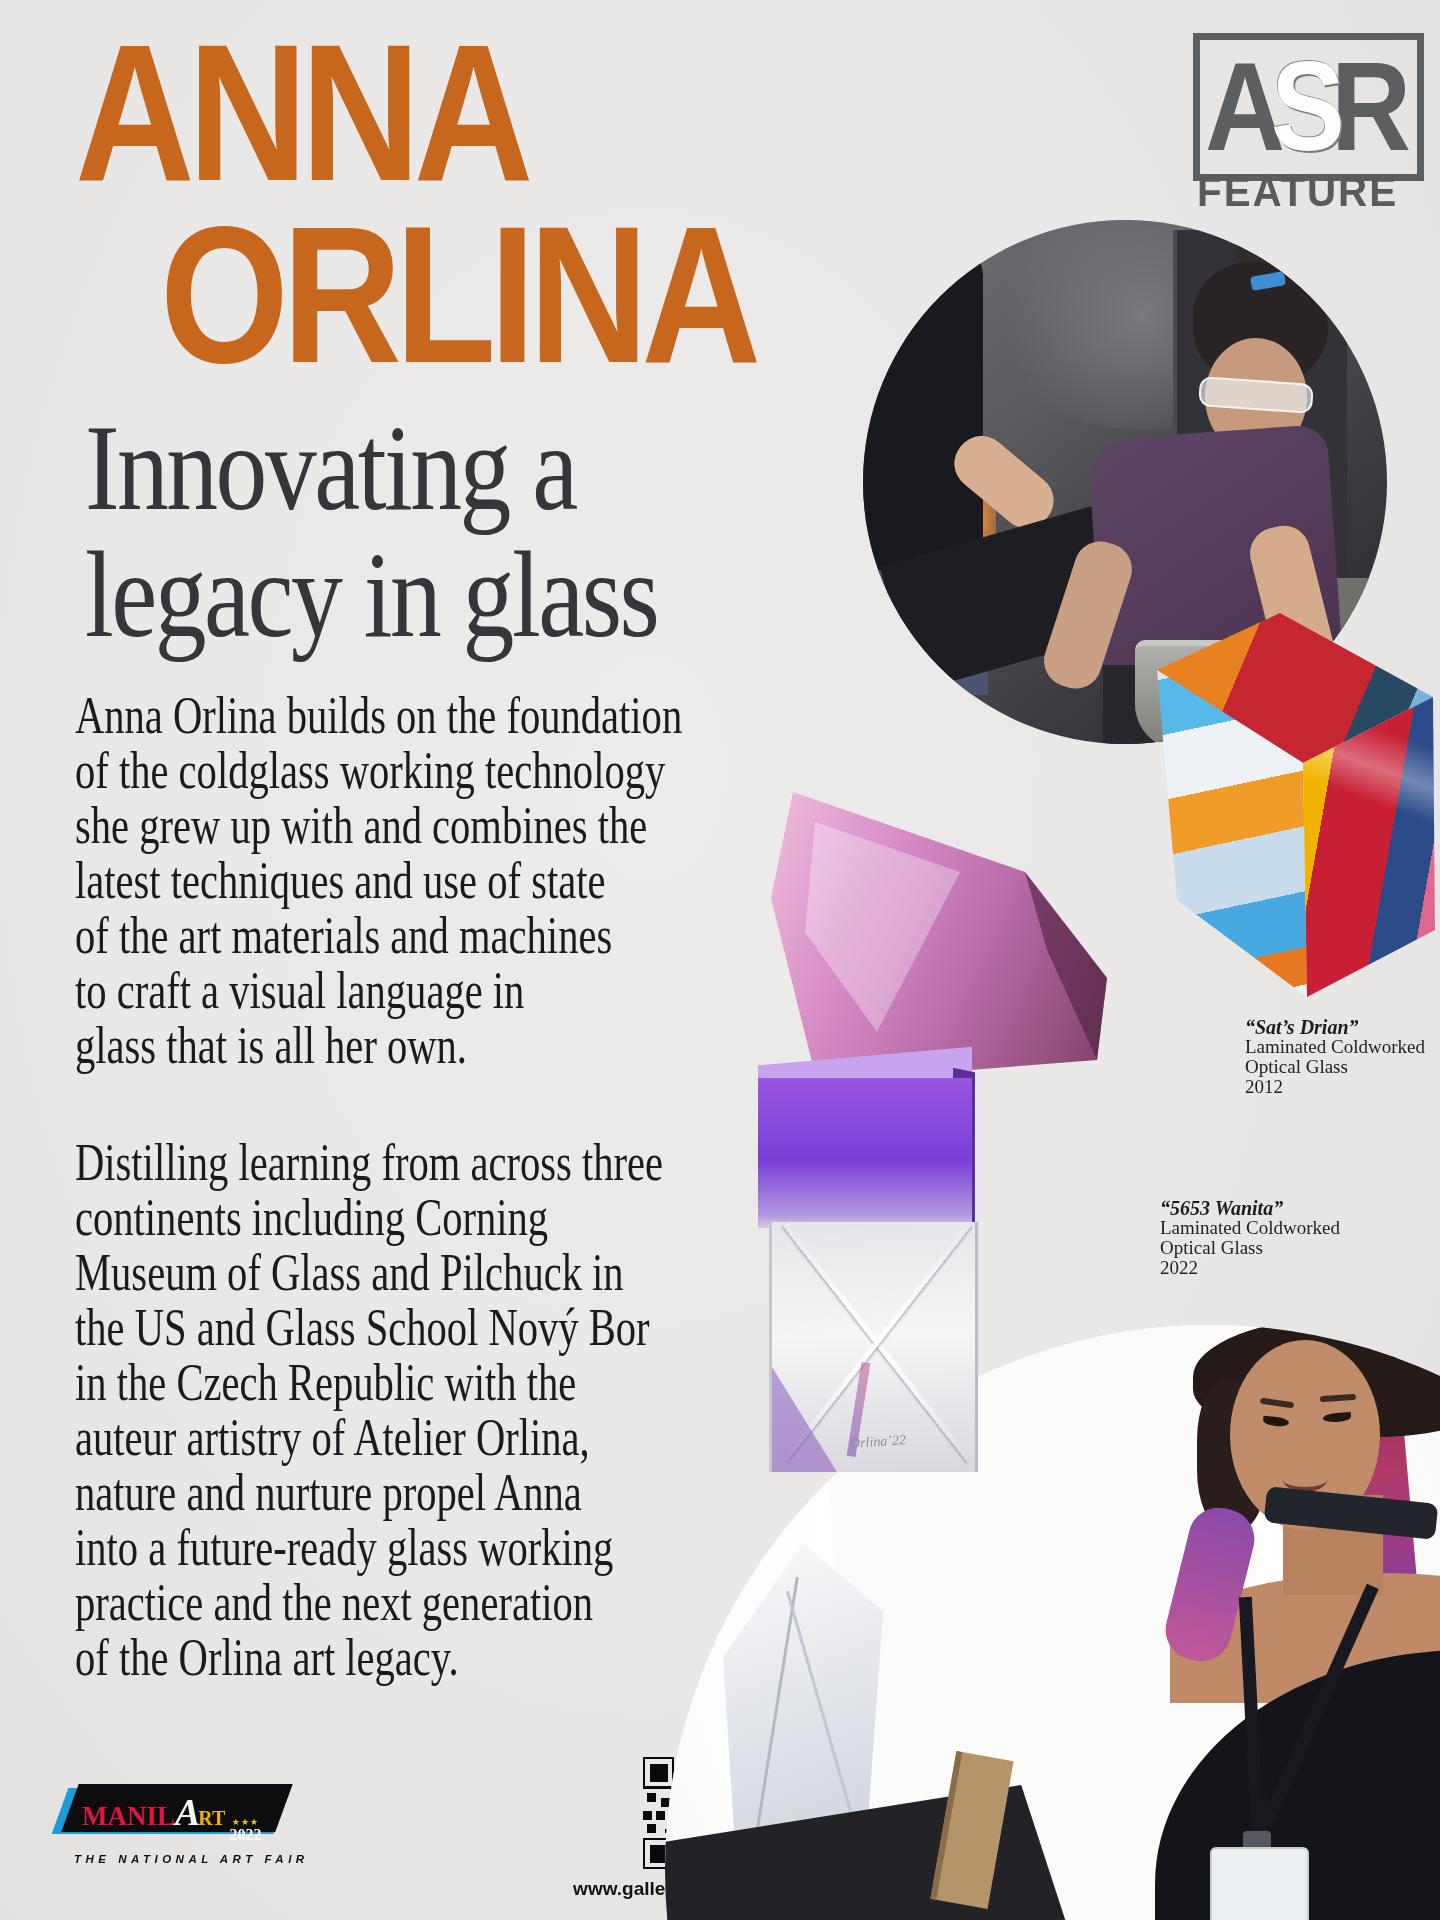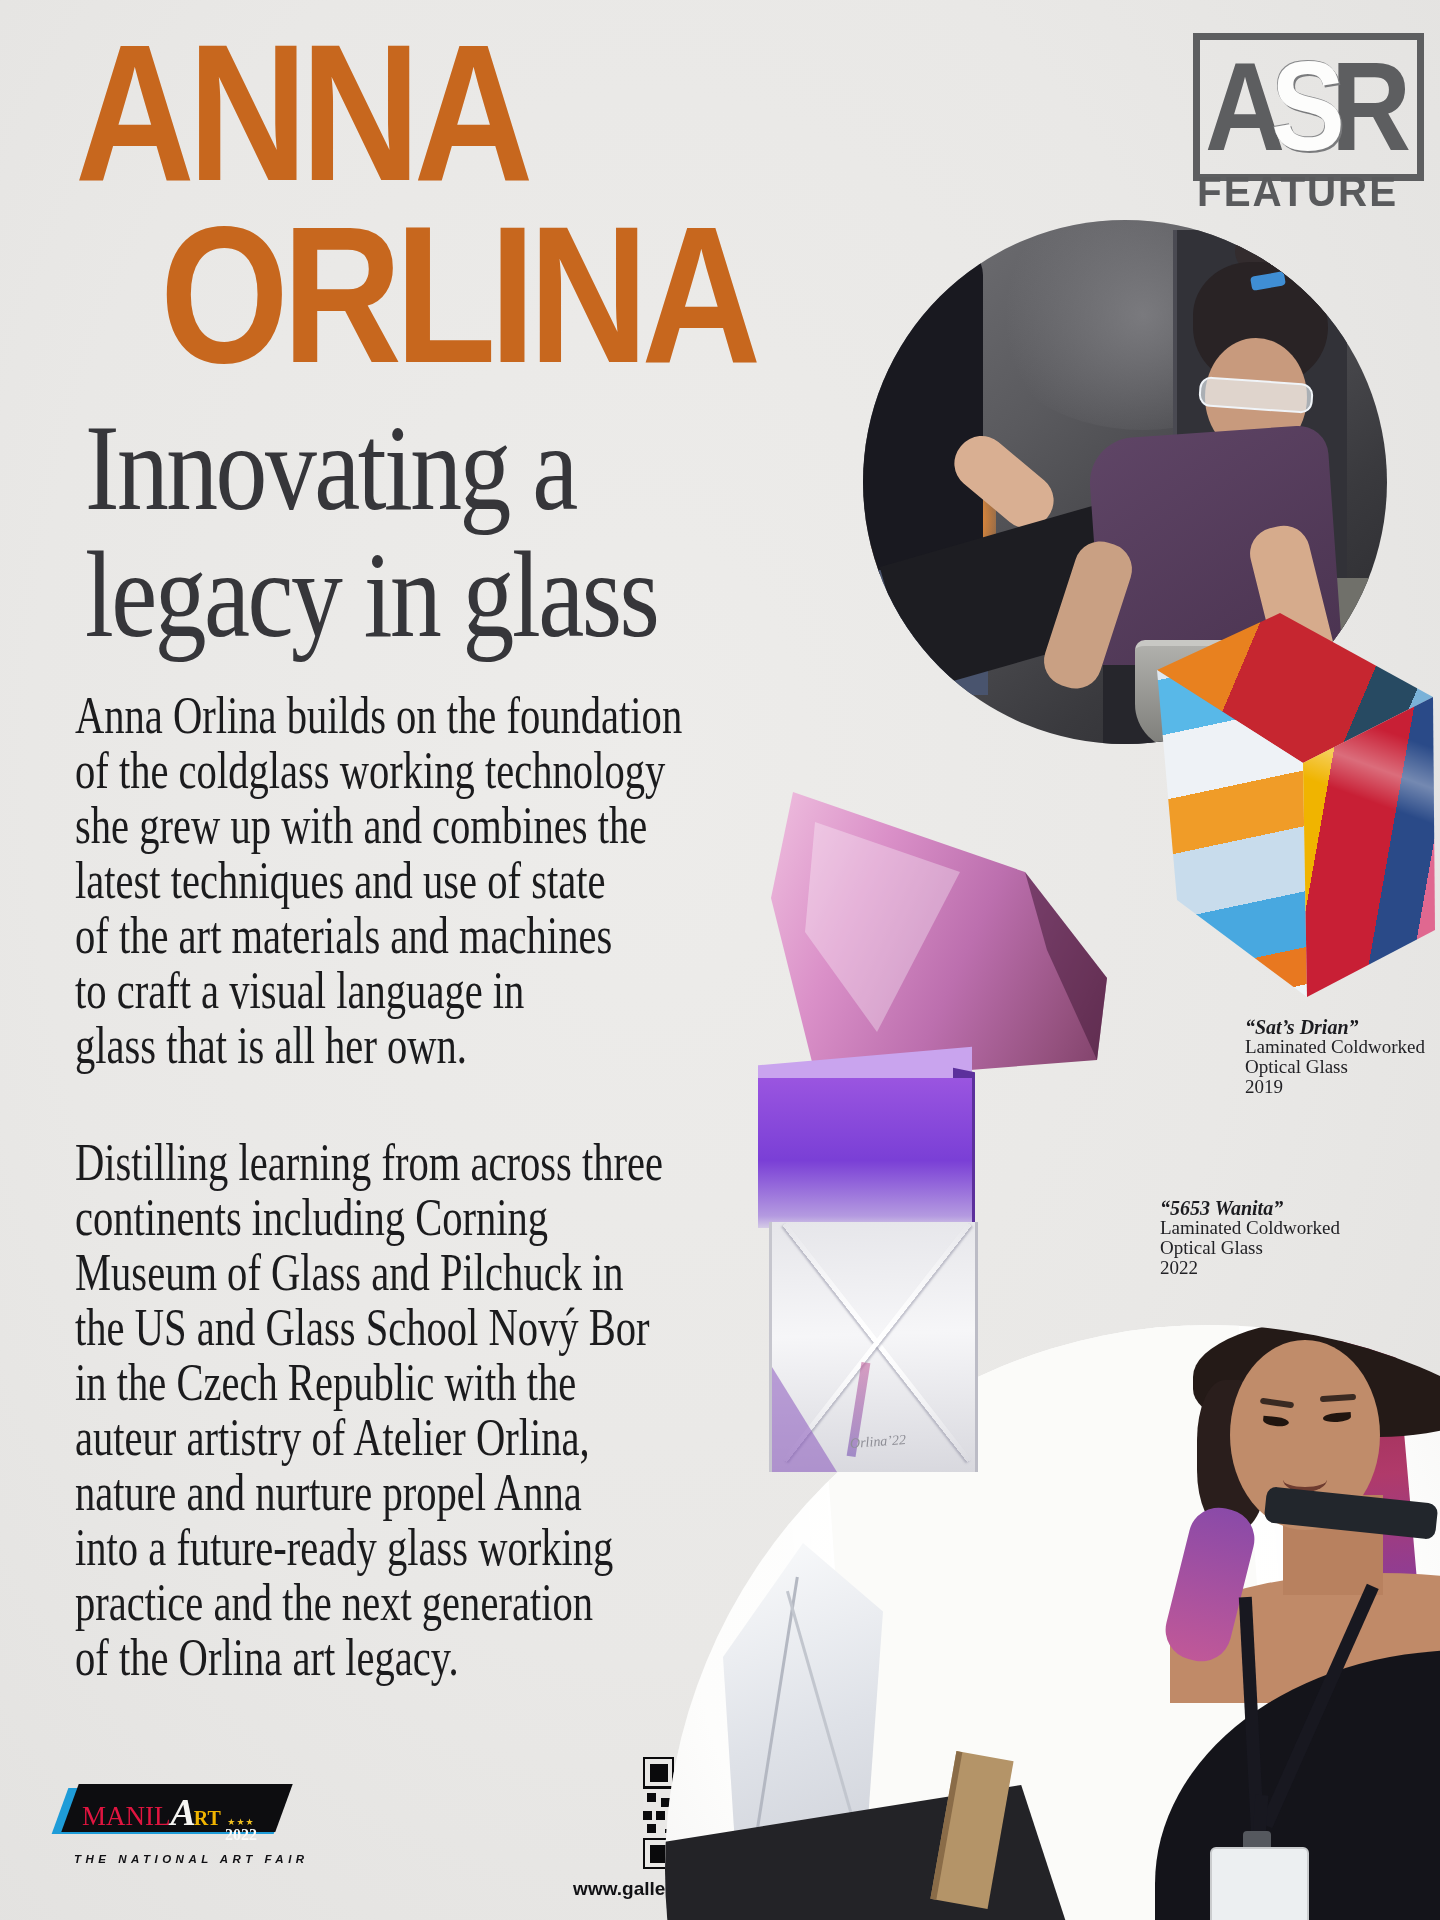--- a/index.html
+++ b/index.html
@@ -151,21 +151,21 @@
   .ar .strapB{left:648px;top:250px;width:13px;height:262px;background:#181820;transform:rotate(24deg);}
   .ar .strapC{left:588px;top:470px;width:13px;height:70px;background:#181820;transform:rotate(4deg);}
   .ar .badge{left:545px;top:522px;width:95px;height:155px;background:#eceff1;border:2px solid #caccce;border-radius:6px;}
   .ar .badgeclip{left:578px;top:506px;width:28px;height:22px;background:#55585e;border-radius:4px;}
 
   
   .manilart{left:60px;top:1780px;width:245px;height:75px;}
   .ma-blue{left:0px;top:8px;width:222px;height:46px;background:#1e9cd8;transform:skewX(-20deg);}
   .ma-black{left:10px;top:4px;width:214px;height:48px;background:#0d0d10;transform:skewX(-20deg);}
   .ma-text{left:22px;top:10px;width:200px;display:flex;align-items:baseline;font-family:"Liberation Serif",serif;}
-  .ma-p1{color:#e01540;font-weight:normal;font-size:27px;letter-spacing:0px;}
+  .ma-p1{color:#e01540;font-weight:bold;font-size:27px;letter-spacing:0px;}
   .ma-p2{color:#f5f5f2;font-weight:bold;font-size:38px;font-style:italic;margin:0 -2px 0 0;}
   .ma-p3{color:#f0b400;font-weight:bold;font-size:20px;}
   .ma-yr{display:flex;flex-direction:column;align-items:center;margin-left:4px;}
   .ma-stars{color:#f0c020;font-size:9px;line-height:8px;letter-spacing:1px;}
   .ma-2022{color:#fafaf8;font-weight:bold;font-size:16px;font-family:"Liberation Serif",serif;}
   .ma-tag{left:14px;top:73px;font-size:11.5px;font-weight:bold;color:#101014;letter-spacing:4.5px;white-space:nowrap;font-style:italic;}
 
   .g9{left:383px;top:1758px;width:170px;height:109px;background:#0b0b0d;color:#fbfbf9;
       display:flex;flex-direction:column;align-items:center;justify-content:center;
       font-family:"Liberation Serif",serif;}
@@ -251,21 +251,21 @@
     <div class="abs f top"></div>
     <div class="abs f left"></div>
     <div class="abs f right"></div>
     <div class="abs f sheen"></div>
   </div>
 
   <div class="abs caption cap1">
     <div class="cap-title">“Sat’s Drian”</div>
     <div>Laminated Coldworked</div>
     <div>Optical Glass</div>
-    <div>2019</div>
+    <div>2012</div>
   </div>
 
   <div class="abs artist ar">
     <div class="abs bg2"></div>
     <div class="abs glow"></div>
     <div class="abs panel2"></div>
     <div class="abs stand"></div>
     <div class="abs stand2"></div>
     <div class="abs sculp"></div>
     <div class="abs sline1"></div>

